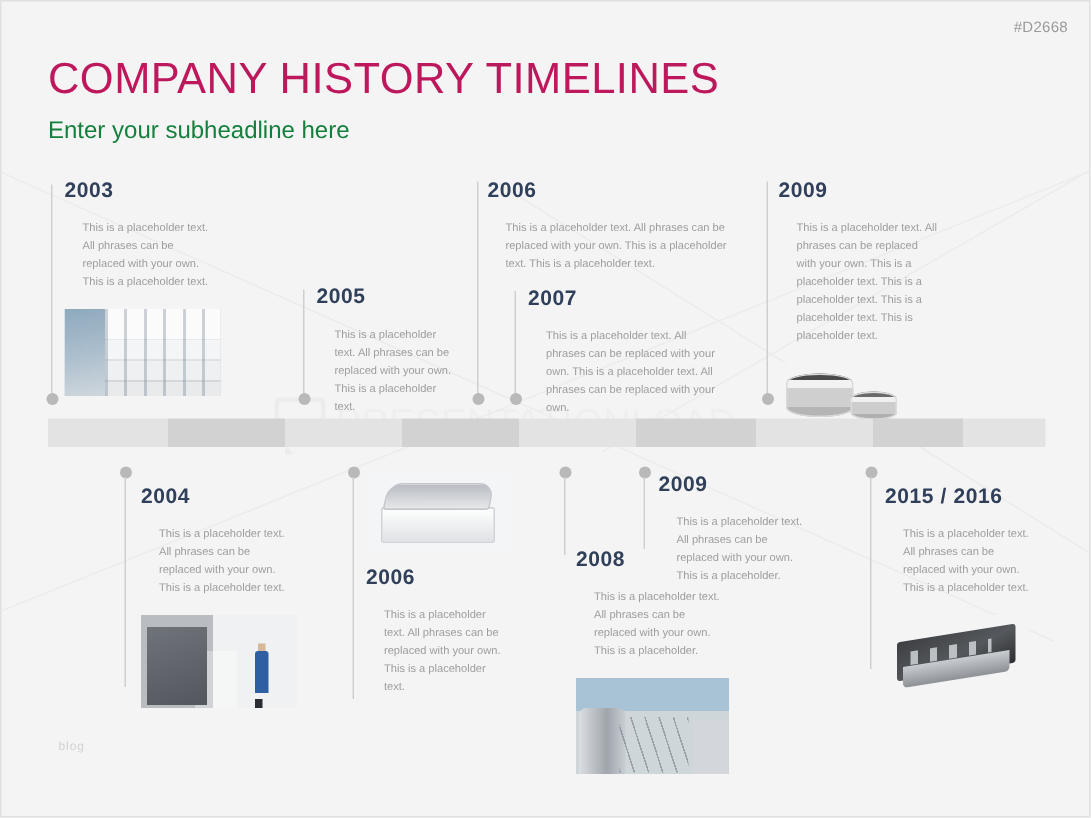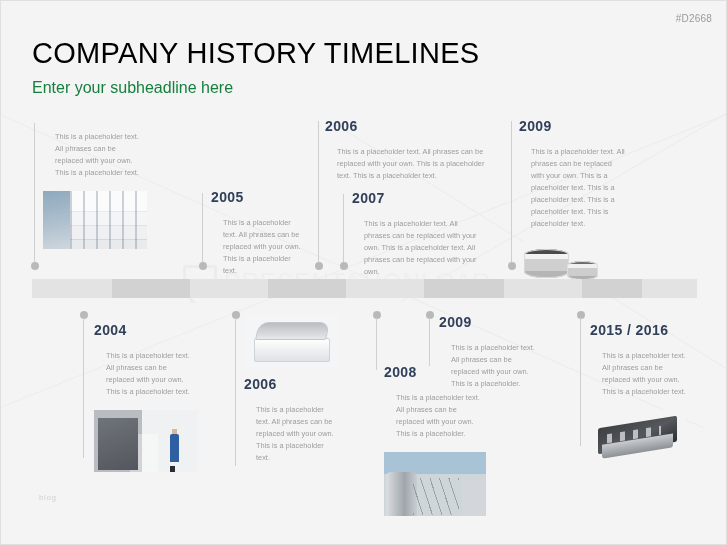--- a/index.html
+++ b/index.html
@@ -24,21 +24,21 @@
   .d2{width:900px;left:-60px;top:430px;transform:rotate(-22deg);}
   .d3{width:760px;left:330px;top:120px;transform:rotate(32deg);}
   .d4{width:560px;left:400px;top:300px;transform:rotate(-30deg);}
 
   .code{
     position:absolute;right:14px;top:12px;
     font-size:10px;color:#9a9a9a;letter-spacing:.2px;
   }
   .title{
     position:absolute;left:31px;top:36px;
-    font-size:29px;letter-spacing:.3px;color:#000000;
+    font-size:29px;letter-spacing:.3px;color:#be185d;
     font-weight:400;
     font-stretch:condensed;
   }
   .subtitle{
     position:absolute;left:31px;top:78px;
     font-size:16px;color:#15803d;font-weight:400;
   }
   .blog{
     position:absolute;left:38px;top:492px;
     font-size:8px;color:#d2d2d2;letter-spacing:.6px;
@@ -191,20 +191,21 @@
   <div class="blog">blog</div>
 
   <div class="watermark">
     <div class="wm-logo"></div>
     <div class="wm-text">PRESENTATIONLOAD</div>
   </div>
 
   <div class="conn" style="left:33px;top:122px;height:142px;"></div>
   <div class="dot" style="left:30px;top:261px;"></div>
   <div class="entry" style="left:42px;top:118px;width:108px;">
+    <div class="year">2003</div>
     <div class="ptext">This is a placeholder text. All phrases can be replaced with your own. This is a placeholder text.</div>
     <div class="thumb img-building" style="width:104px;height:58px;"></div>
   </div>
 
   <div class="conn" style="left:201px;top:192px;height:72px;"></div>
   <div class="dot" style="left:198px;top:261px;"></div>
   <div class="entry" style="left:210px;top:189px;width:106px;">
     <div class="year">2005</div>
     <div class="ptext">This is a placeholder text. All phrases can be replaced with your own. This is a placeholder text.</div>
   </div>

